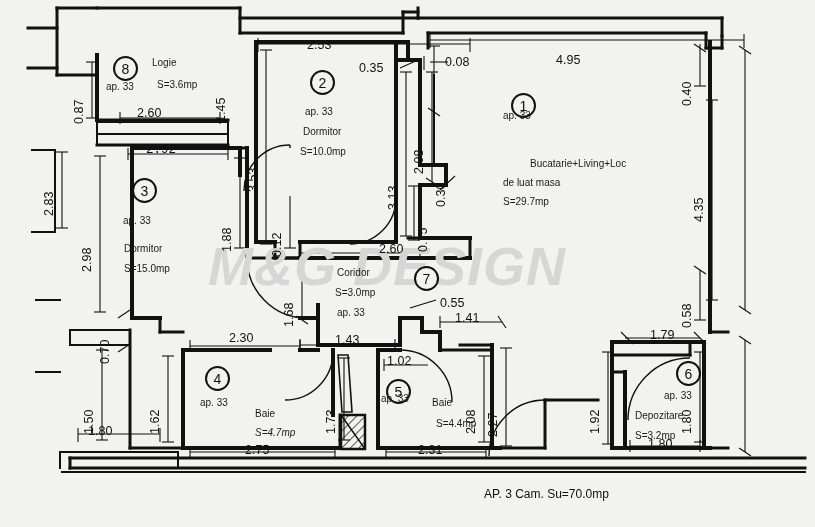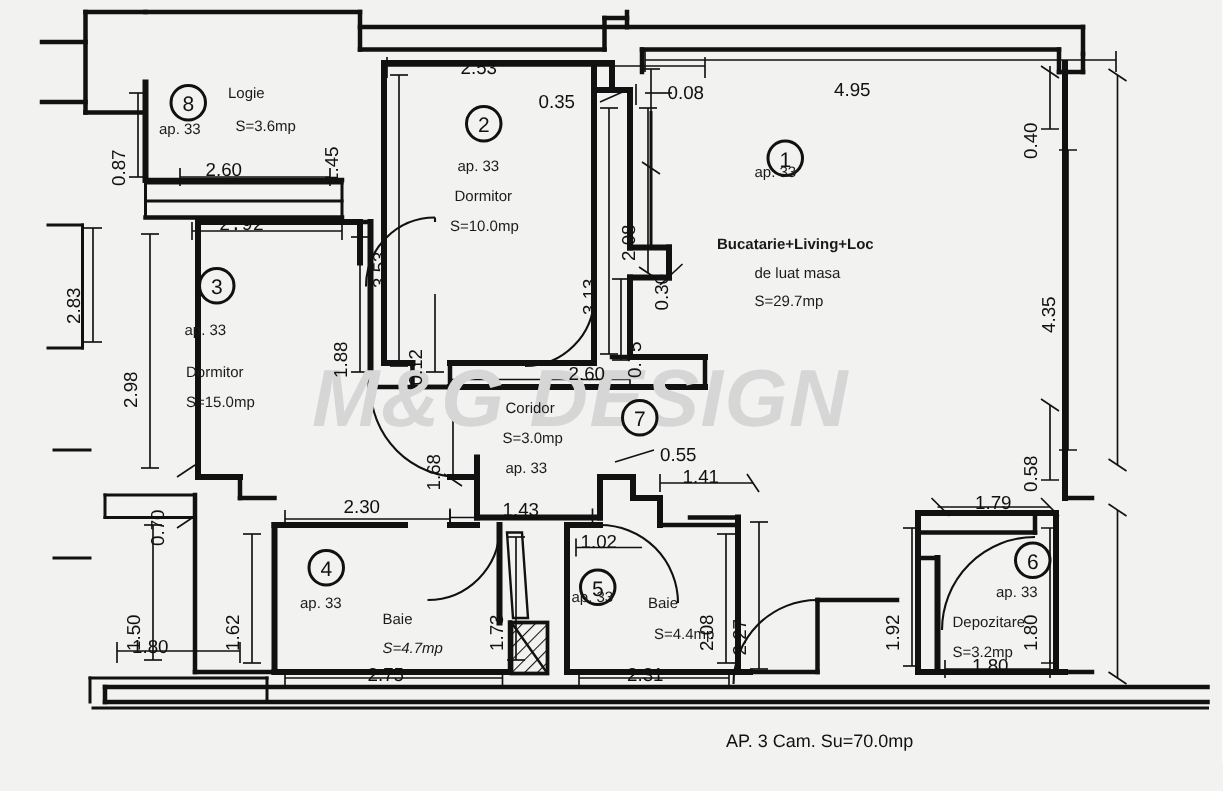--- a/index.html
+++ b/index.html
@@ -398,21 +398,21 @@
   <div class="badge" style="left:511px;top:93px;">1</div>
   <div class="badge" style="left:310px;top:70px;">2</div>
   <div class="badge" style="left:132px;top:178px;">3</div>
   <div class="badge" style="left:205px;top:366px;">4</div>
   <div class="badge" style="left:386px;top:379px;">5</div>
   <div class="badge" style="left:676px;top:361px;">6</div>
   <div class="badge" style="left:414px;top:266px;">7</div>
   <div class="badge" style="left:113px;top:56px;">8</div>
 
   <div class="lbl" style="left:503px;top:110px;">ap. 33</div>
-  <div class="lbl" style="left:478px;top:158px;font-weight:bold;">Bucatarie+Living+Loc</div>
+  <div class="lbl" style="left:530px;top:158px;">Bucatarie+Living+Loc</div>
   <div class="lbl" style="left:503px;top:177px;">de luat masa</div>
   <div class="lbl" style="left:503px;top:196px;">S=29.7mp</div>
 
   <div class="lbl" style="left:305px;top:106px;">ap. 33</div>
   <div class="lbl" style="left:303px;top:126px;">Dormitor</div>
   <div class="lbl" style="left:300px;top:146px;">S=10.0mp</div>
 
   <div class="lbl" style="left:123px;top:215px;">ap. 33</div>
   <div class="lbl" style="left:124px;top:243px;">Dormitor</div>
   <div class="lbl" style="left:124px;top:263px;">S=15.0mp</div>

